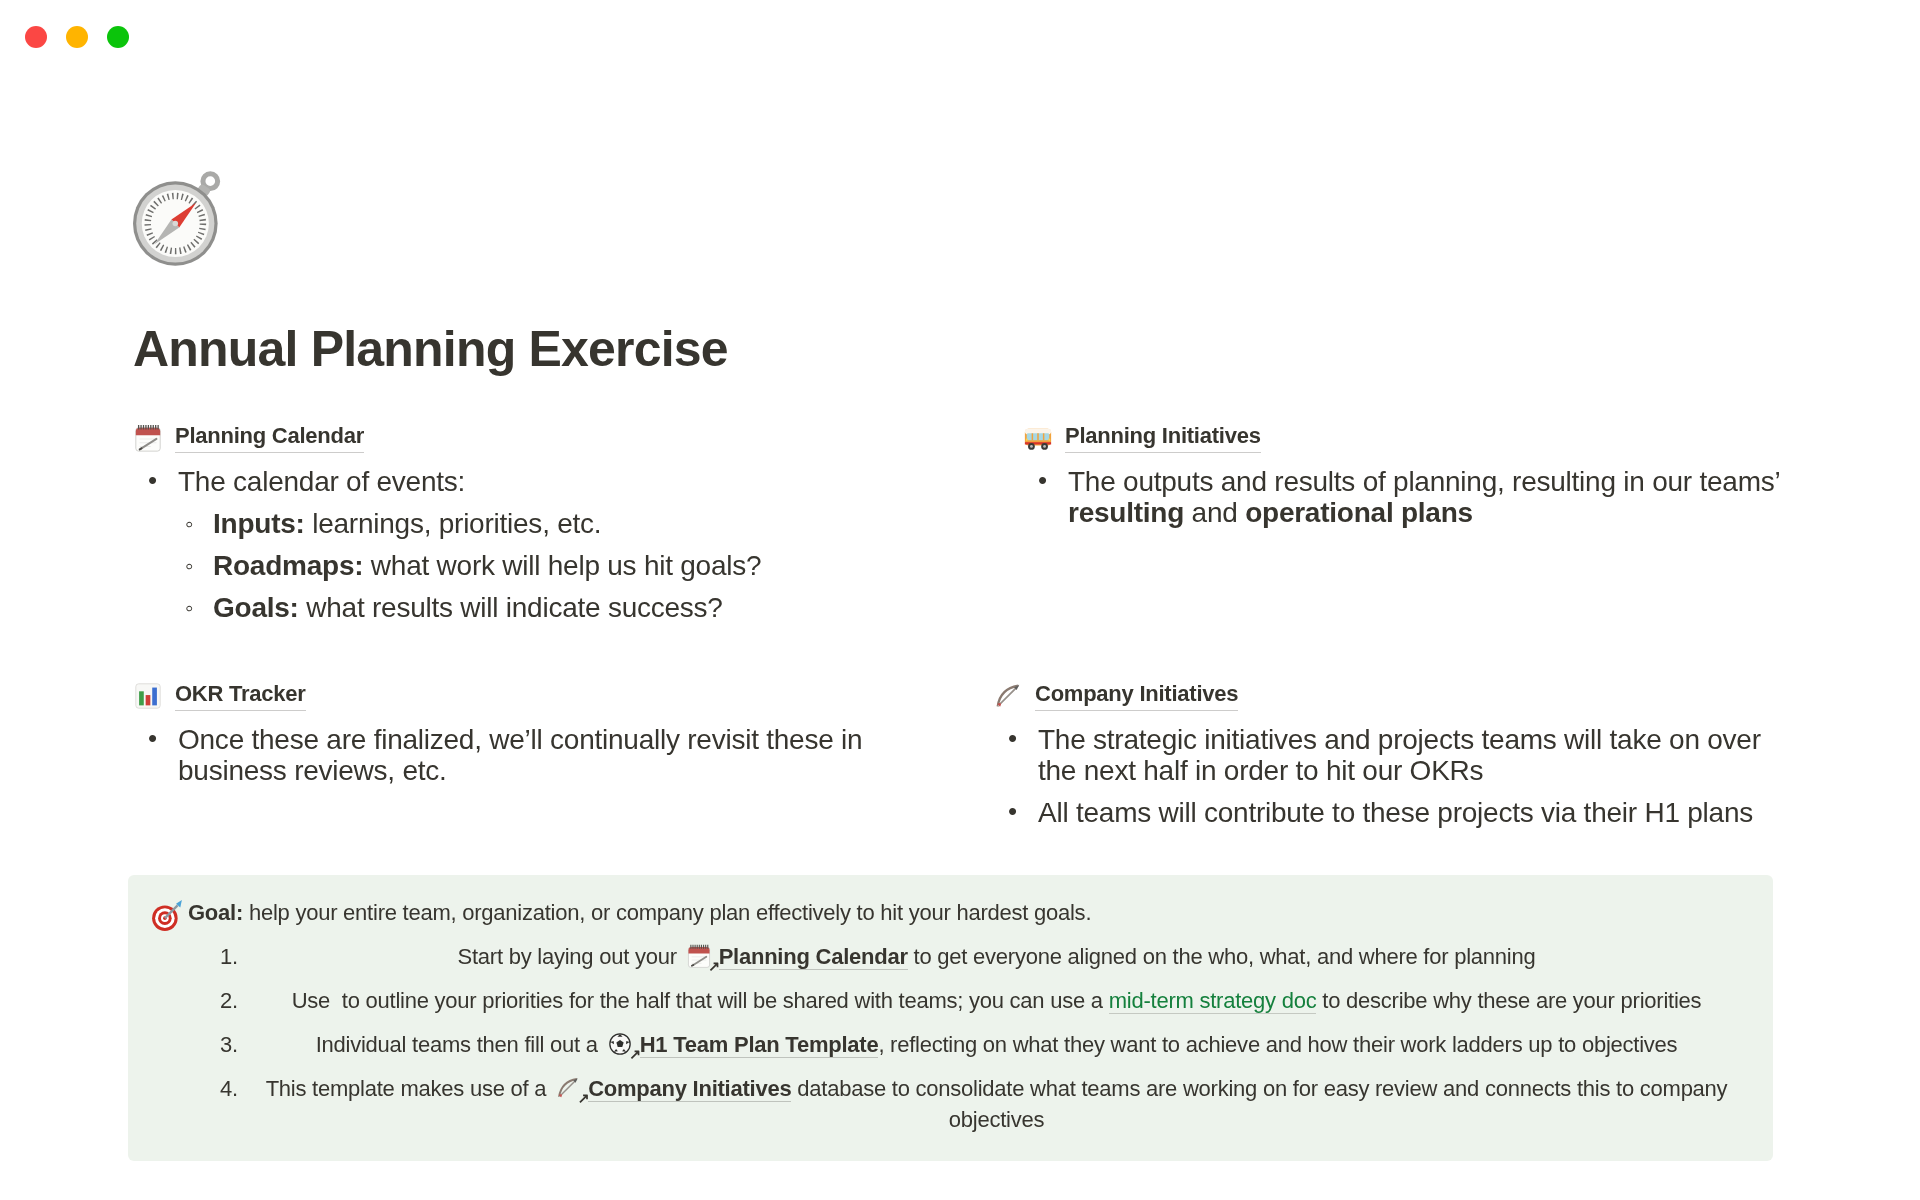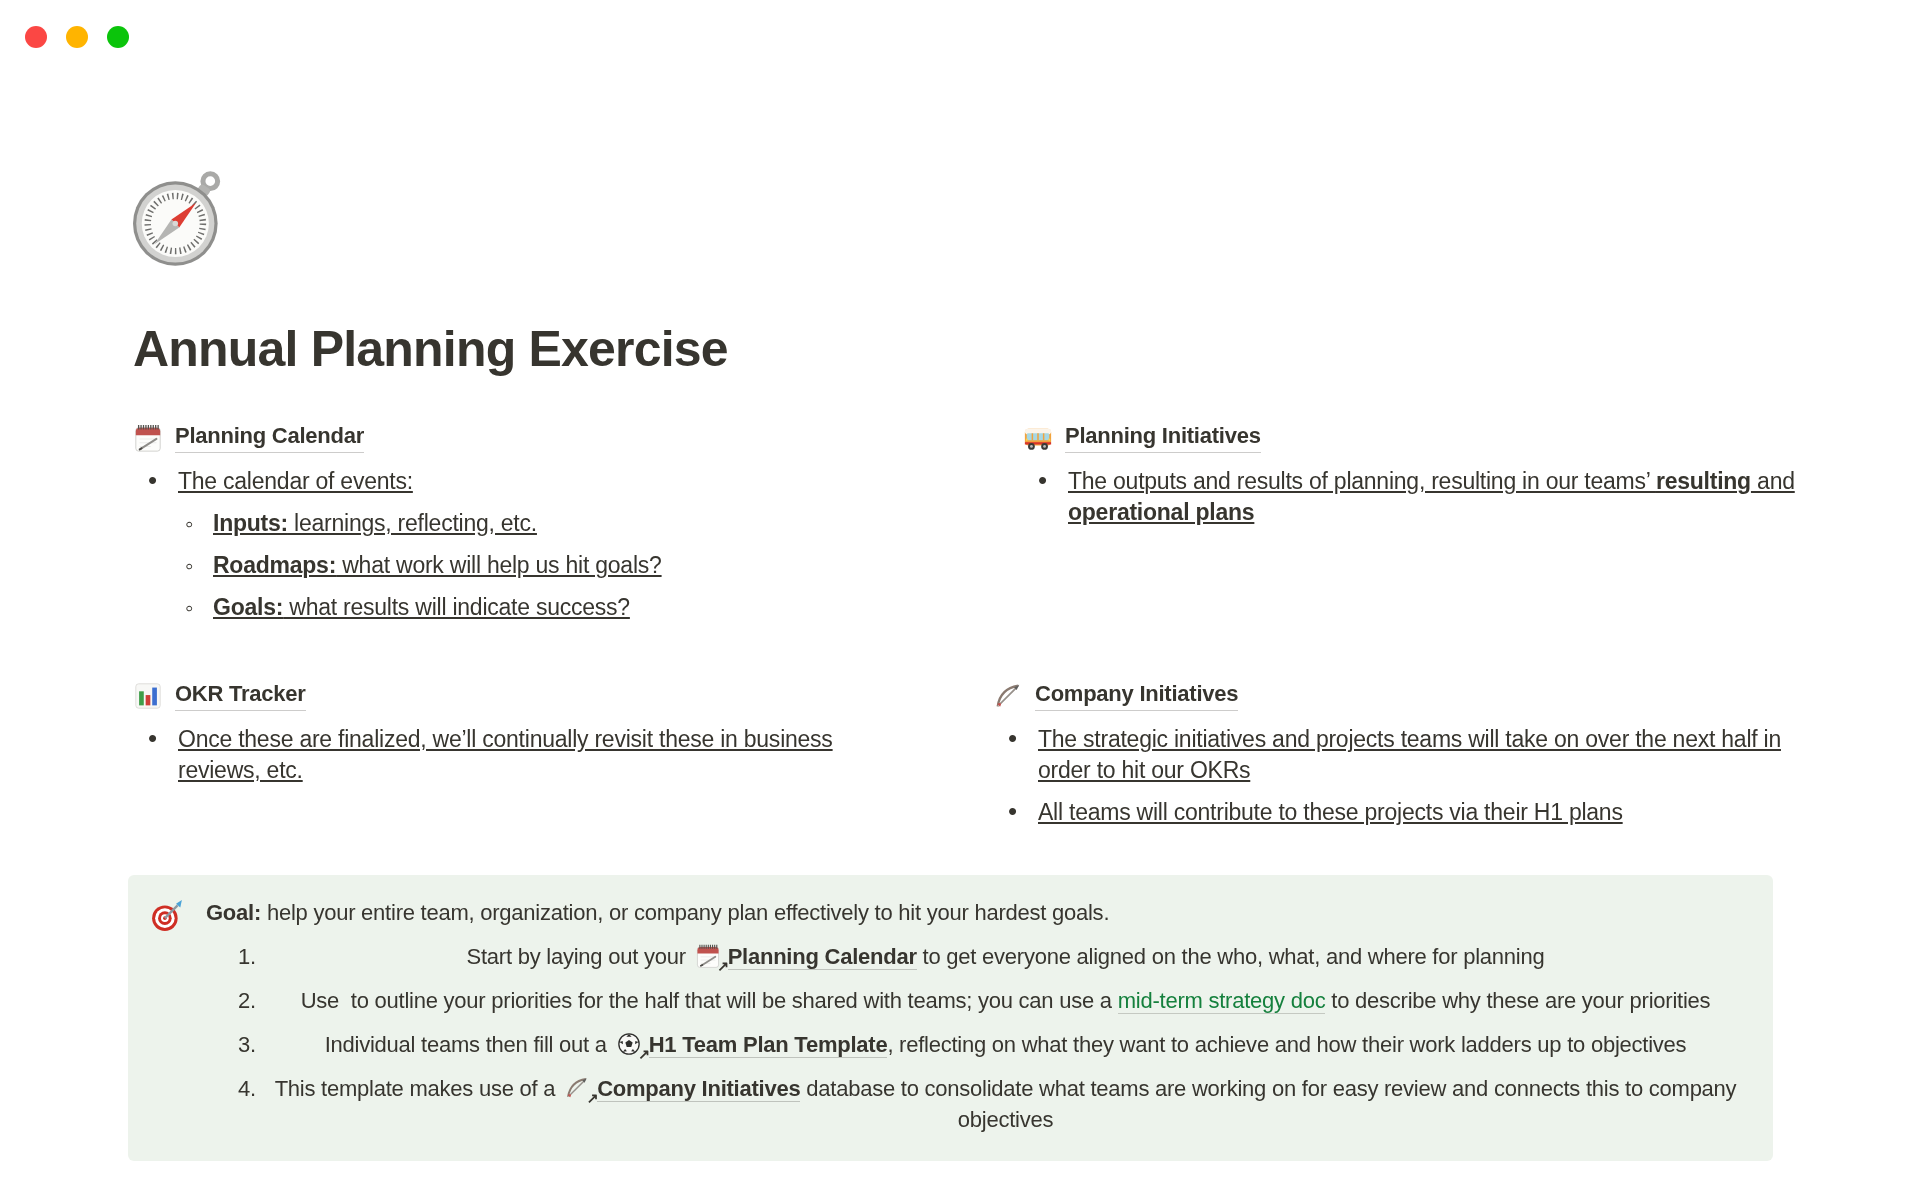--- a/index.html
+++ b/index.html
@@ -38,37 +38,37 @@
   .sec-icon { width:30px; height:30px; flex:0 0 auto; }
   .sec-icon svg { width:30px; height:30px; display:block; }
   .sec-link {
     font-size:22px; font-weight:700; color:#37352F; cursor:pointer;
     border-bottom:1.5px solid rgba(55,53,47,0.25); padding-bottom:3px; text-decoration:none;
   }
 
   ul.blist { list-style:none; margin-top:10px; }
   ul.blist li {
     position:relative; padding-left:45px; margin-bottom:11px;
-    font-size:23px; line-height:31px;text-decoration:underline;
+    font-size:28px; line-height:31px;
   }
   ul.blist li.lvl1::before {
     content:"•"; position:absolute; left:15px; top:-1px; font-size:26px;
   }
   ul.blist li.lvl2 { padding-left:80px; }
   ul.blist li.lvl2::before {
     content:"◦"; position:absolute; left:52px; top:0; font-size:24px;
   }
   b { font-weight:700; }
 
   
   .callout {
     margin-top:36px; width:1645px; margin-left:-5px;
     background:#EDF3EC; border-radius:6px;
     padding:22px 30px 26px 22px;
-    display:flex; gap:22px;
+    display:flex; gap:4px;
   }
   .callout-icon { width:34px; height:34px; flex:0 0 auto; margin-top:2px; }
   .callout-icon svg { width:34px; height:34px; display:block; }
   .callout-body { flex:1; min-width:0; }
   .goal-line { font-size:22px; line-height:31px; white-space:pre-wrap; }
   ol.steps { list-style:none; margin-top:13px; }
   ol.steps li { display:flex; margin-bottom:13px; font-size:22px; line-height:31px; }
   ol.steps li:last-child { margin-bottom:0; }
   .num { flex:0 0 auto; width:30px; margin-left:32px; }
   .itext { flex:1; min-width:0; white-space:pre-wrap;text-align:center; }
@@ -201,21 +201,21 @@
         <div class="sec-header">
           <span class="sec-icon">
               <svg>
                 <use href="#sym-calendar"></use>
               </svg>
             </span>
           <a class="sec-link">Planning Calendar</a>
         </div>
         <ul class="blist">
           <li class="lvl1"><span>The calendar of events:</span></li>
-          <li class="lvl2"><b>Inputs:</b><span> learnings, reflecting, etc.</span></li>
+          <li class="lvl2"><b>Inputs:</b><span> learnings, priorities, etc.</span></li>
           <li class="lvl2"><b>Roadmaps:</b><span> what work will help us hit goals?</span></li>
           <li class="lvl2"><b>Goals:</b><span> what results will indicate success?</span></li>
         </ul>
       </section>
 
       <section class="block indent">
         <div class="sec-header">
           <span class="sec-icon">
               <svg>
                 <use href="#sym-bus"></use>

